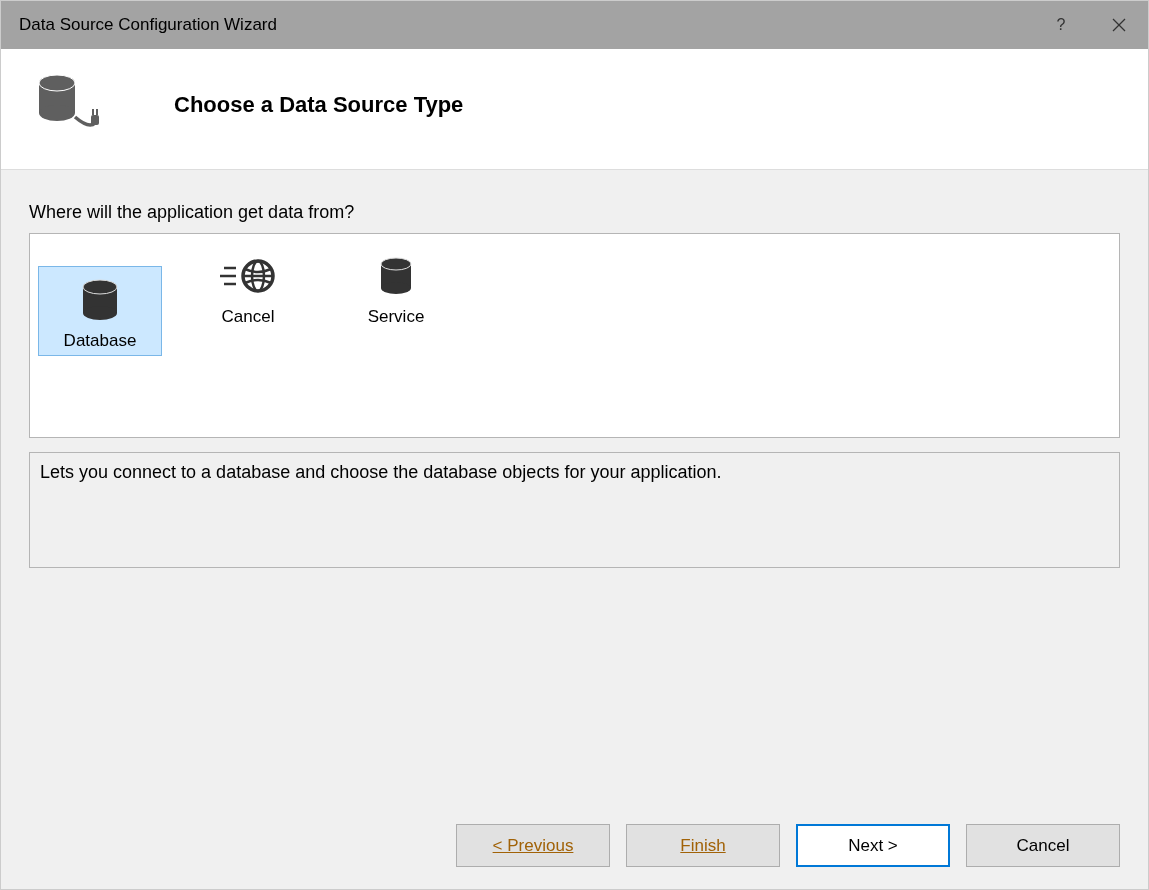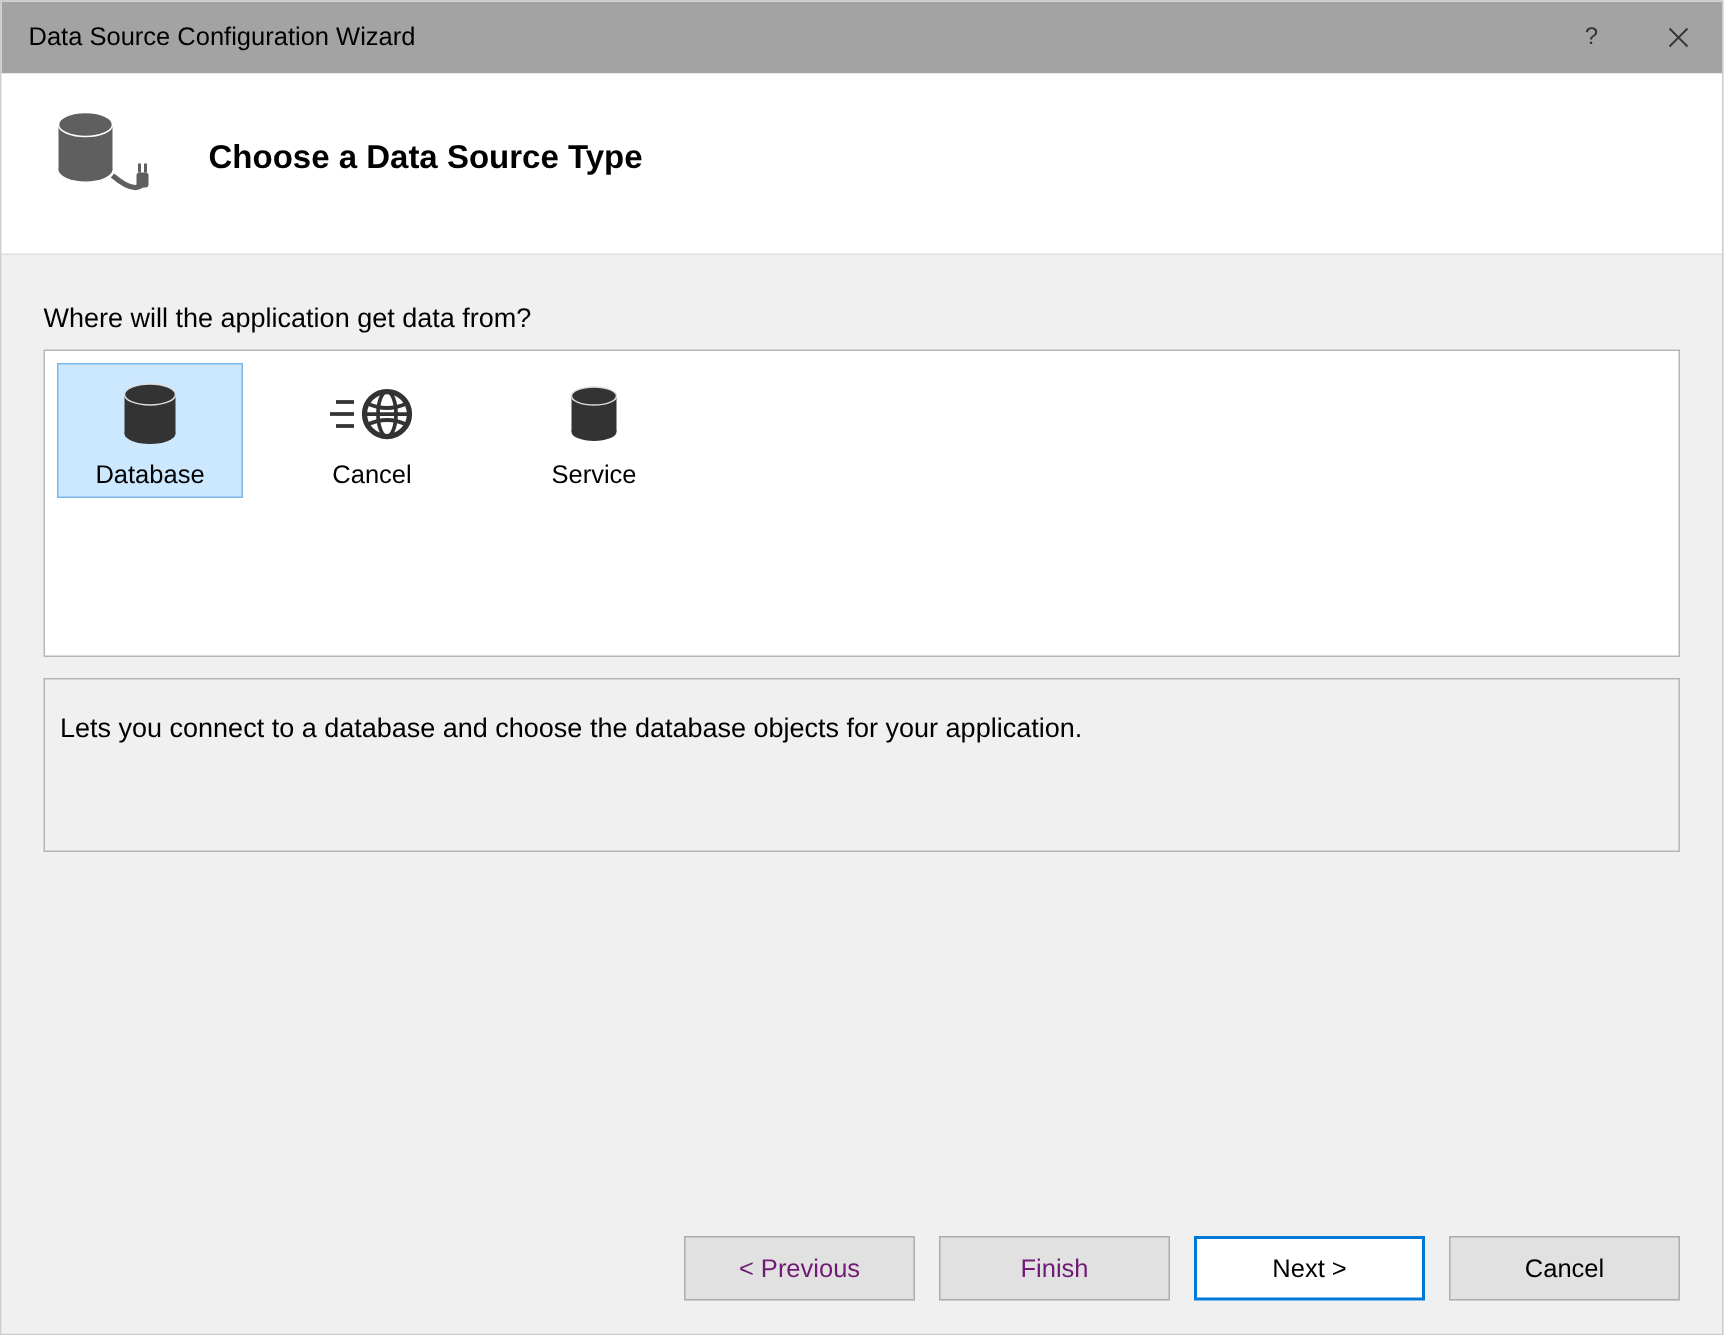--- a/index.html
+++ b/index.html
@@ -36,20 +36,21 @@
       color: #333;
       cursor: pointer;
     }
     .titlebar .ctrl.close { font-size: 14px; }
     .header {
       display: flex;
       align-items: center;
       padding: 20px 18px 28px 32px;
       background: #fff;
       border-bottom: 1px solid #ddd;
+      gap: 35px;
     }
     .header .big-icon {
       width: 72px;
       height: 72px;
       margin-right: 34px;
       display: flex;
       align-items: center;
       justify-content: center;
     }
     .header .heading {
@@ -83,58 +84,59 @@
       display: flex;
       flex-direction: column;
       align-items: center;
       justify-content: center;
       padding-top: 4px;
       cursor: pointer;
     }
     .opt.selected {
       background: #cce8ff;
       border: 1px solid #7ab7e8;
+      margin-top: 24px;
     }
     .opt .icon-wrap {
       height: 50px;
       display: flex;
       align-items: center;
       justify-content: center;
     }
     .opt .label {
       font-size: 17px;
       margin-top: 6px;
     }
     .desc-box {
       margin-top: 14px;
       background: #f0f0f0;
       border: 1px solid #b5b5b5;
       height: 116px;
-      padding: 22px 10px;
+      padding: 9px 10px;
       font-size: 18px;
     }
     .footer {
       display: flex;
       justify-content: flex-end;
       gap: 16px;
       padding: 18px 28px 22px;
       background: #f0f0f0;
     }
     .btn {
       width: 154px;
       height: 43px;
       border: 1px solid #adadad;
       background: #e1e1e1;
       font-size: 17px;
       display: flex;
       align-items: center;
       justify-content: center;
       cursor: pointer;
     }
-    .btn.disabled { color: #701a75; cursor: default; }
+    .btn.disabled { color: #a16207; cursor: default; text-decoration: underline; }
     .btn.primary { border: 2px solid #0078d7; background: #fff; }
   </style>
 </head>
 <body>
 
 <div class="titlebar">
   <div class="title">Data Source Configuration Wizard</div>
   <div class="controls">
     <div class="ctrl">?</div>
     <div class="ctrl close">

